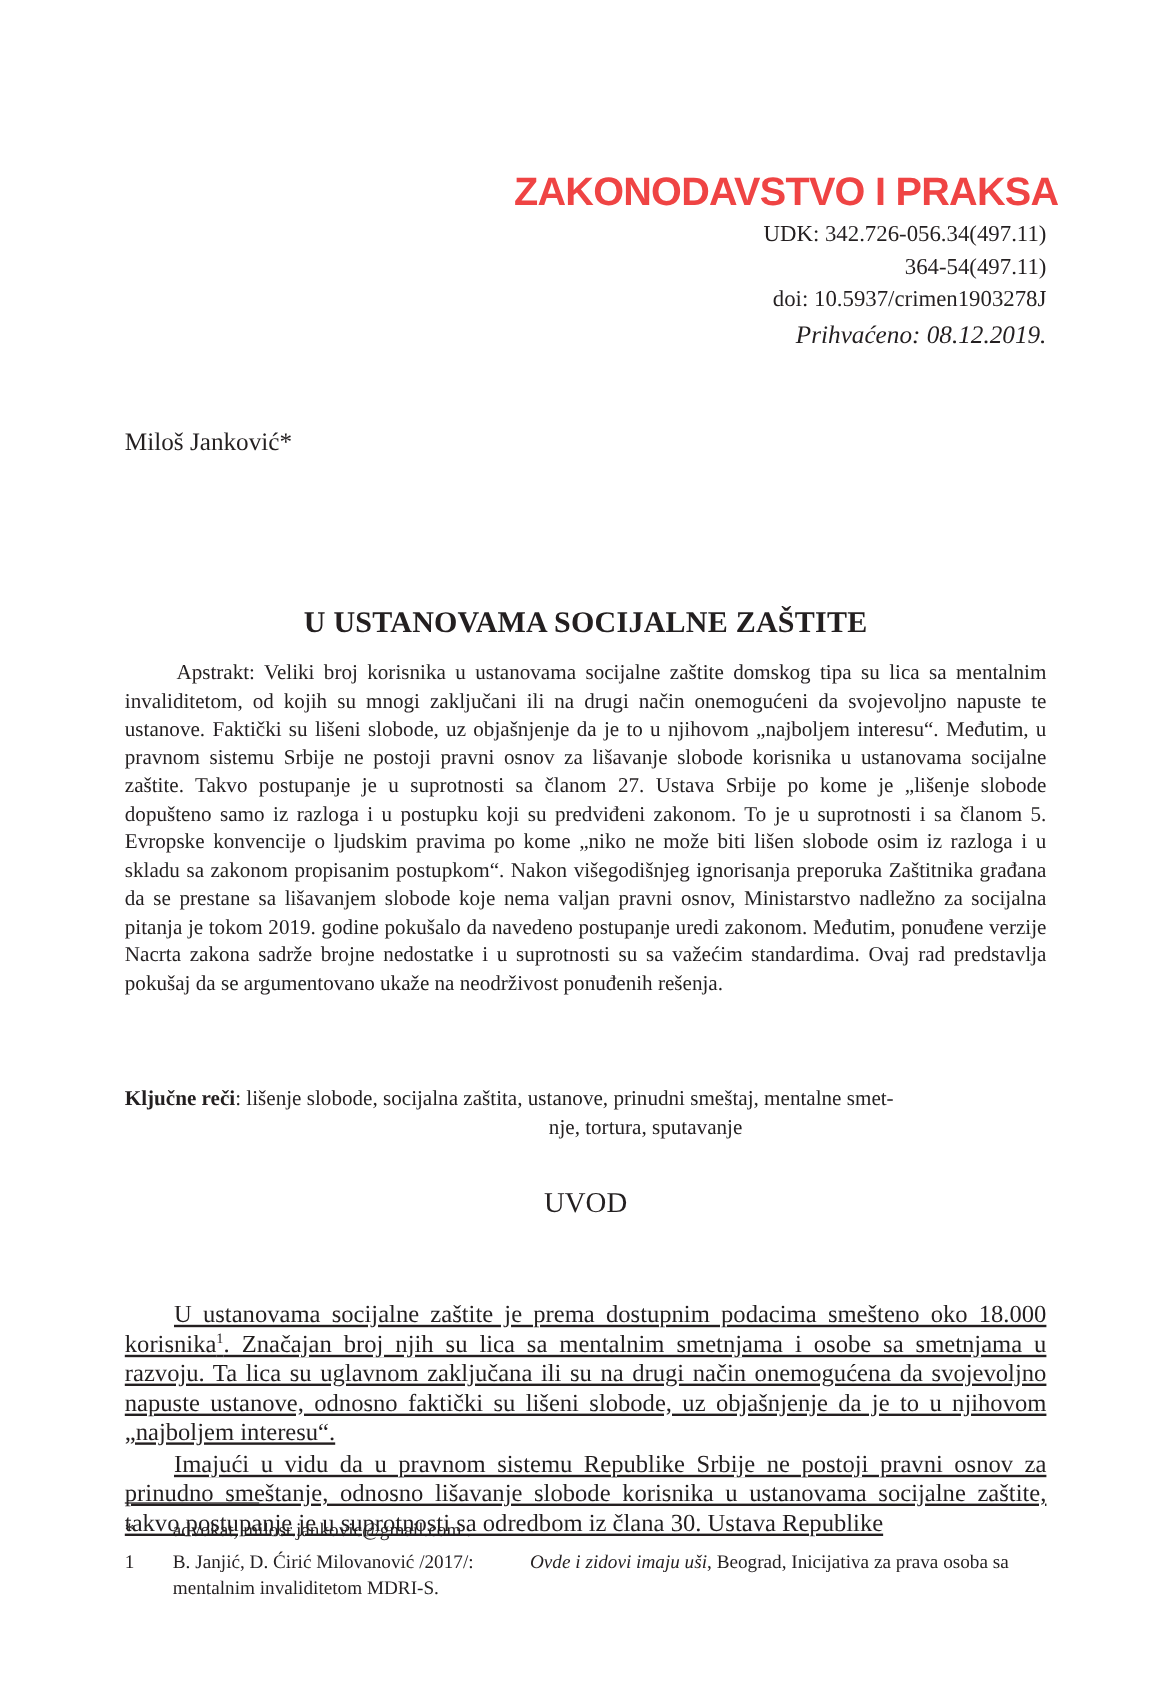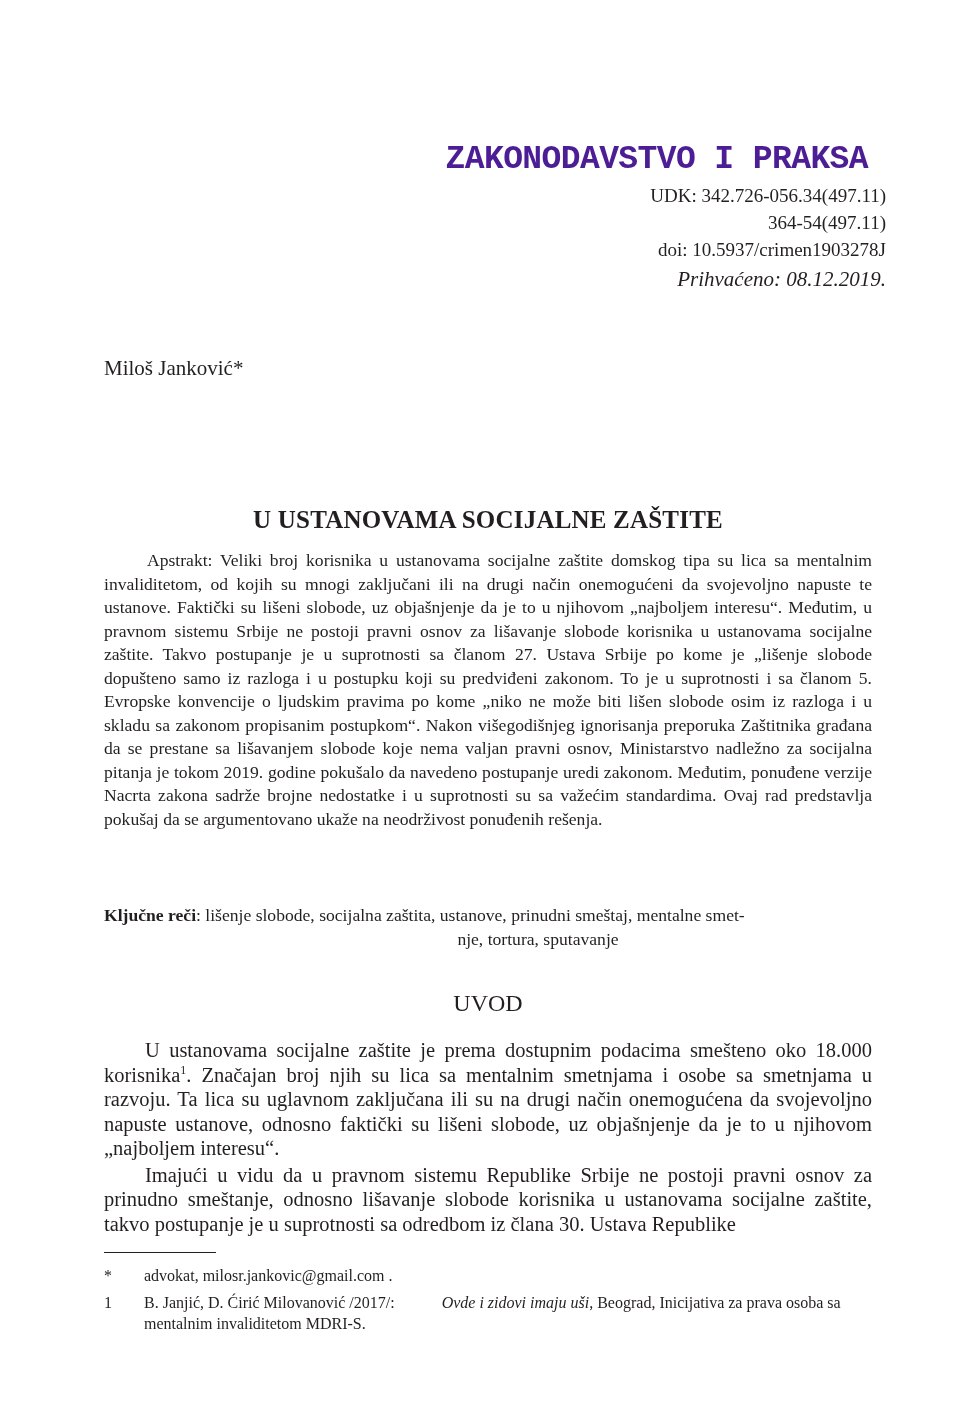--- a/index.html
+++ b/index.html
@@ -4,26 +4,26 @@
   <style>
     html, body { margin: 0; padding: 0; background: #ffffff; }
     body {
       width: 975px; height: 1418px; position: relative; overflow: hidden;
       color: #231f20;
       font-family: "Liberation Serif", "DejaVu Serif", serif;
     }
     .page { position: absolute; left: 0; top: 0; width: 975px; height: 1418px; }
 
     .section-title {
-      position: absolute; right: 107px; top: 141px;
-      font-family: Liberation Mono, monospace;
+      position: absolute; right: 93px; top: 141px;
+      font-family: Liberation Sans, sans-serif;
       font-weight: bold; font-size: 33px; letter-spacing: -0.6px;
-      color: #4c1d95; white-space: nowrap;
+      color: #ef4444; white-space: nowrap;
     }
-    .meta { position: absolute; right: 89px; text-align: right; white-space: nowrap; font-size: 19px; }
+    .meta { position: absolute; right: 103px; text-align: right; white-space: nowrap; font-size: 19px; }
     .meta.udk1 { top: 185px; }
     .meta.udk2 { top: 212px; }
     .meta.doi { top: 239px; }
     .meta.accepted { top: 267px; font-size: 21px; font-style: italic; }
 
     .author { position: absolute; left: 104px; top: 356px; font-size: 21px; }
 
     .title {
       position: absolute; left: 104px; width: 768px; text-align: center;
       font-weight: bold; font-size: 25px; letter-spacing: 0.2px;
@@ -42,22 +42,22 @@
       font-size: 17.6px; line-height: 23.5px; text-align: justify;
     }
     .keywords .kw-indent { padding-left: 100px; display: block; text-align: center; }
 
     .heading-uvod {
       position: absolute; left: 104px; width: 768px; top: 990px;
       text-align: center; font-size: 24px;
     }
 
     .body-text {
-      position: absolute; left: 104px; width: 768px; top: 1038px;
-      font-size: 20.5px; line-height: 24.5px; text-align: justify;
+      position: absolute; left: 104px; width: 768px; top: 1084px;
+      font-size: 20.5px; line-height: 24.5px; text-align: justify; text-decoration: underline;
     }
     .body-text p { margin: 0; text-indent: 41px; }
     .body-text p + p { margin-top: 2px; }
     sup { font-size: 12px; line-height: 0; vertical-align: 8px; }
 
     .footnote-rule {
       position: absolute; left: 104px; top: 1252px; width: 112px; height: 0;
       border-top: 1.5px solid #231f20;
     }
     .footnote {

